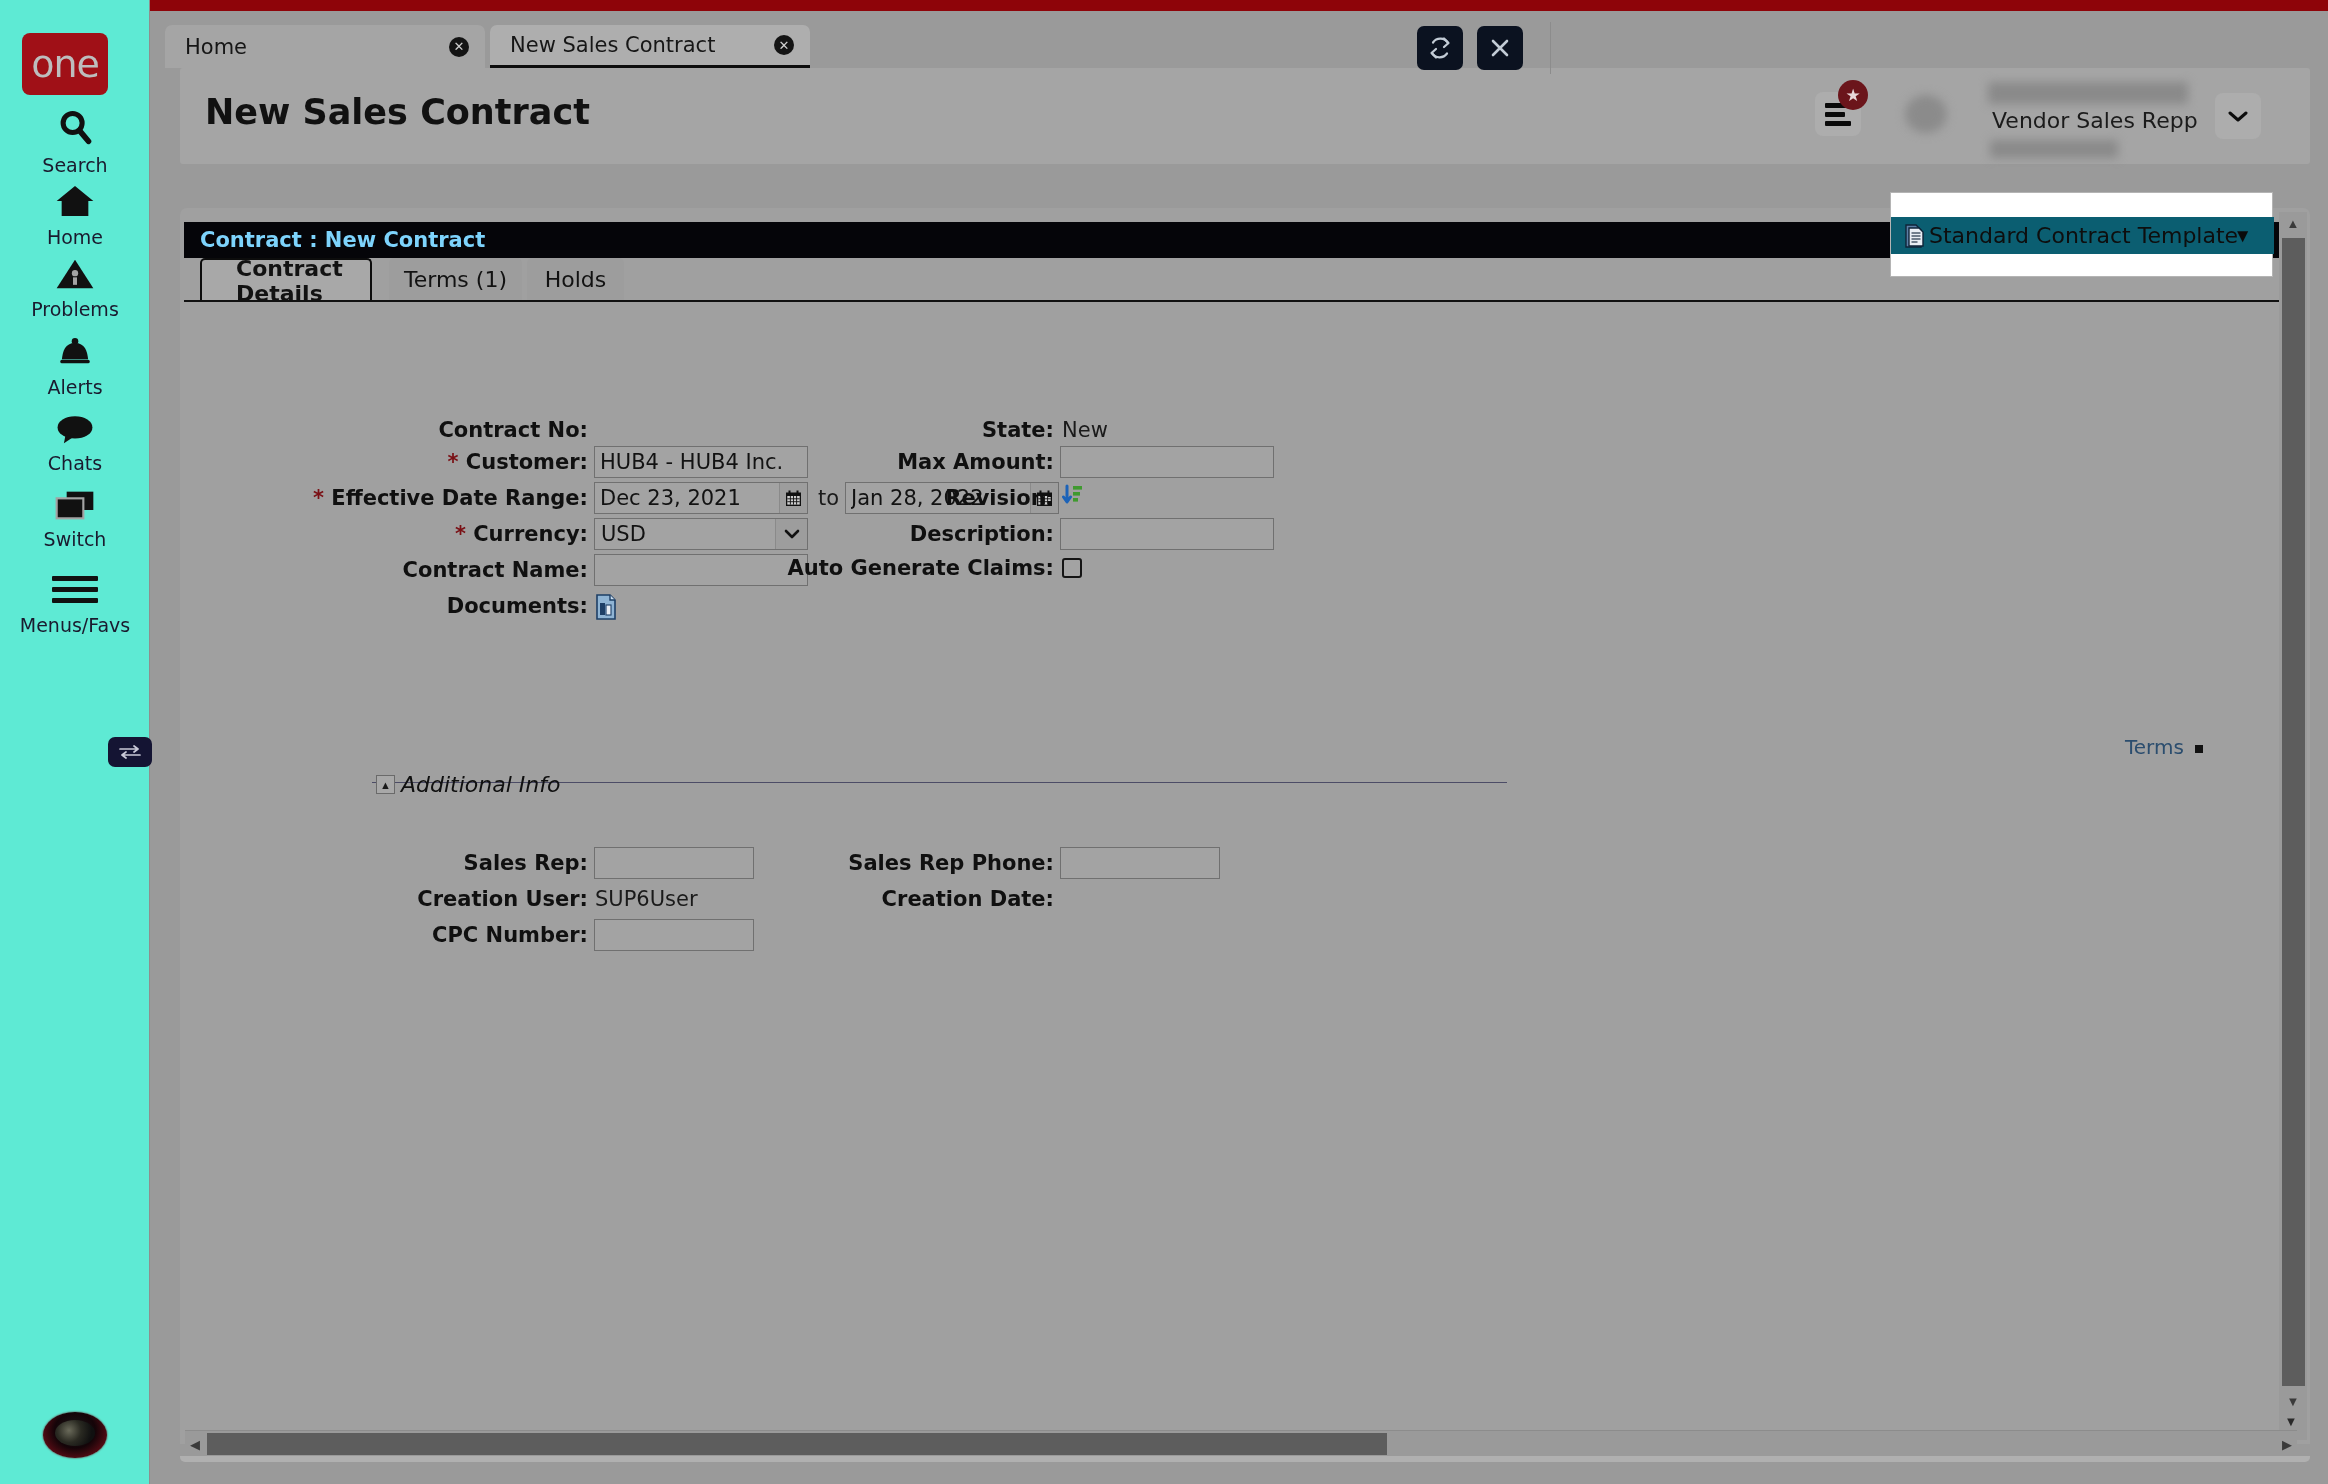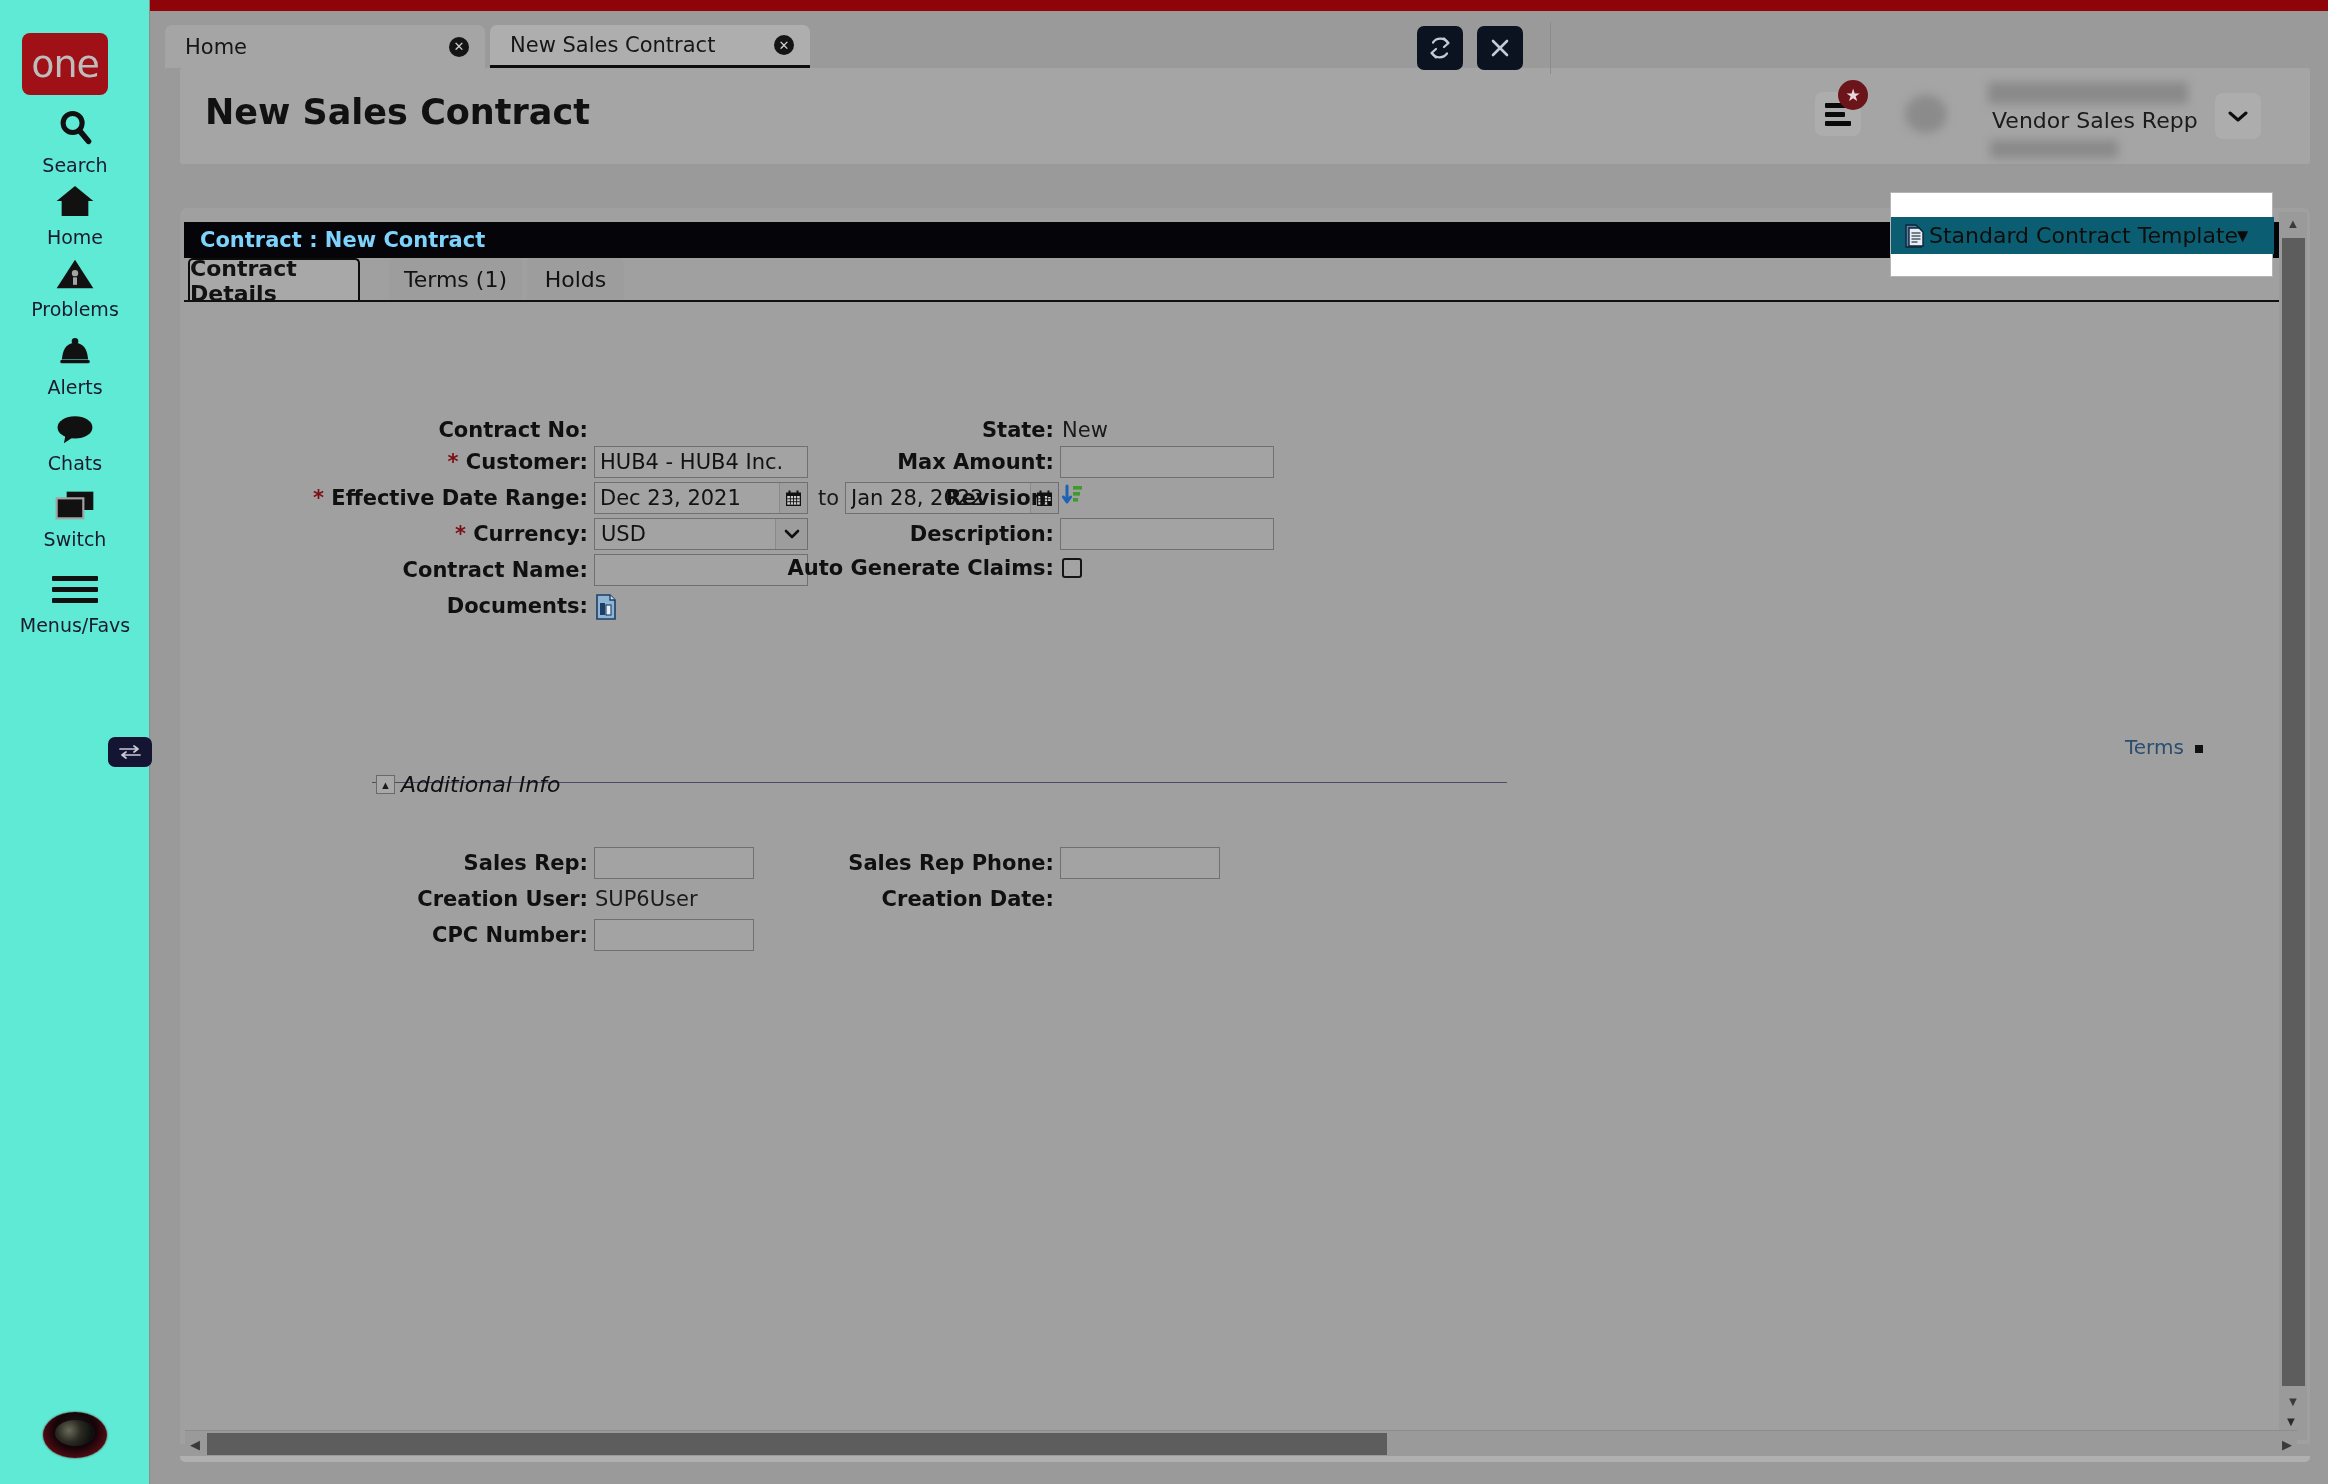--- a/index.html
+++ b/index.html
@@ -163,21 +163,21 @@
     position: absolute; top: 0; height: 43px;
     display: flex; align-items: center; justify-content: center;
     font-size: 22px; color: #121212; cursor: pointer;
     font-family: "DejaVu Sans", sans-serif;
     background: #9d9d9d; border-radius: 5px 5px 0 0;
   }
   .ptab.active {
     background: #a8a8a8; font-weight: bold;
     border: 2px solid #0c0c0c; border-bottom: none;
   }
-  #ptab0 { left: 4px; width: 172px; }
+  #ptab0 { left: 16px; width: 172px; padding-left: 34px; }
   #ptab1 { left: 205px; width: 133px; }
   #ptab2 { left: 343px; width: 97px; }
   #tabs-underline { position:absolute; left:4px; top:92px; width:2104px; height:2px; background:#111; }
 
   #formarea {
     position: absolute; left: 4px; top: 94px; width: 2085px; height: 1114px;
     background: #a0a0a0;
     overflow: hidden;
   }
 

